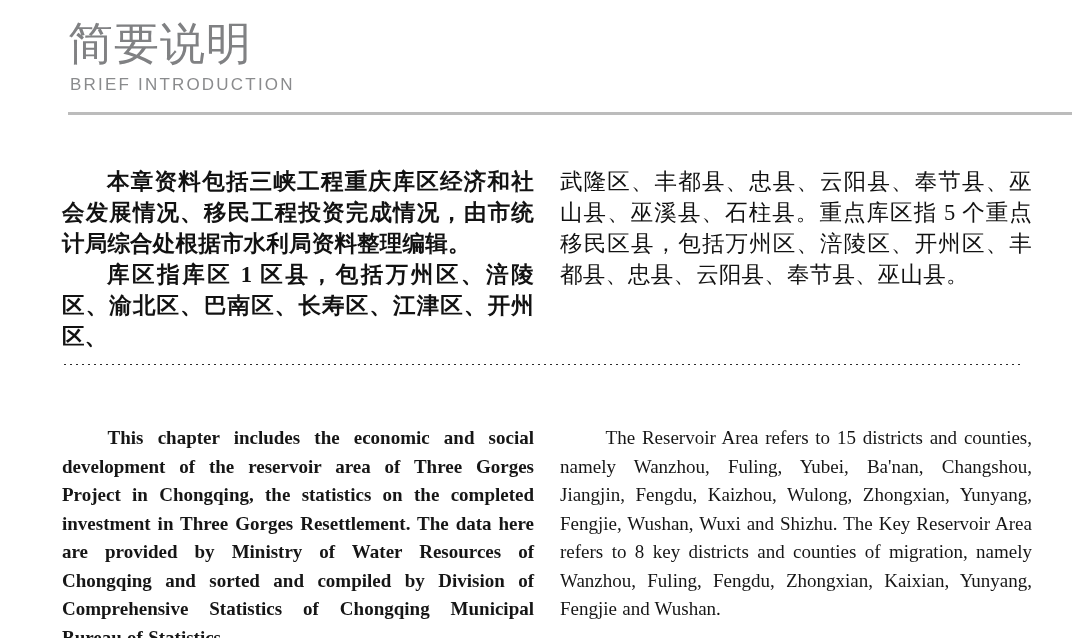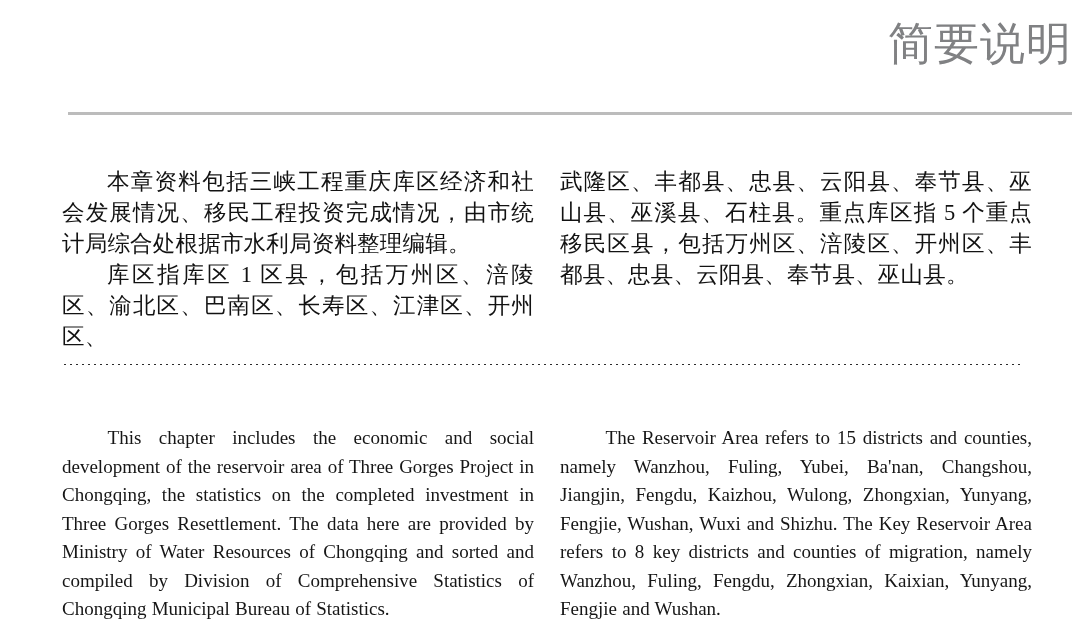--- a/index.html
+++ b/index.html
@@ -21,21 +21,20 @@
     height: 638px;
     background: #ffffff;
   }
 
   
   .header {
     position: absolute;
     left: 68px;
     top: 18px;
     width: 1004px;
-    text-align: right;
   }
   .header-title {
     font-family: "Liberation Sans", "DejaVu Sans", sans-serif;
     font-size: 45px;
     line-height: 52px;
     color: #808183;
     letter-spacing: 1px;
     font-weight: 400;
     margin: 0;
     white-space: nowrap;
@@ -63,20 +62,21 @@
   .cn-block {
     position: absolute;
     top: 166px;
     left: 0;
     width: 1080px;
   }
   .col-left {
     position: absolute;
     left: 62px;
     width: 472px;
+    font-weight: bold;
   }
   .col-right {
     position: absolute;
     left: 560px;
     width: 472px;
   }
 
   .cn-para {
     font-family: "Liberation Serif", "DejaVu Serif", serif;
     font-size: 22.5px;
@@ -125,20 +125,21 @@
     word-spacing: 0.5px;
   }
 </style>
 </head>
 <body>
 
 <div class="page">
 
   <div class="header">
     <h1 class="header-title">简要说明</h1>
+    <div class="header-subtitle">BRIEF INTRODUCTION</div>
   </div>
 
   <div class="header-rule"></div>
 
   <div class="cn-block">
     <div class="col-left">
       <p class="cn-para indent">本章资料包括三峡工程重庆库区经济和社会发展情况、移民工程投资完成情况，由市统计局综合处根据市水利局资料整理编辑。</p>
       <p class="cn-para indent">库区指库区 1 区县，包括万州区、涪陵区、渝北区、巴南区、长寿区、江津区、开州区、</p>
     </div>
     <div class="col-right">

